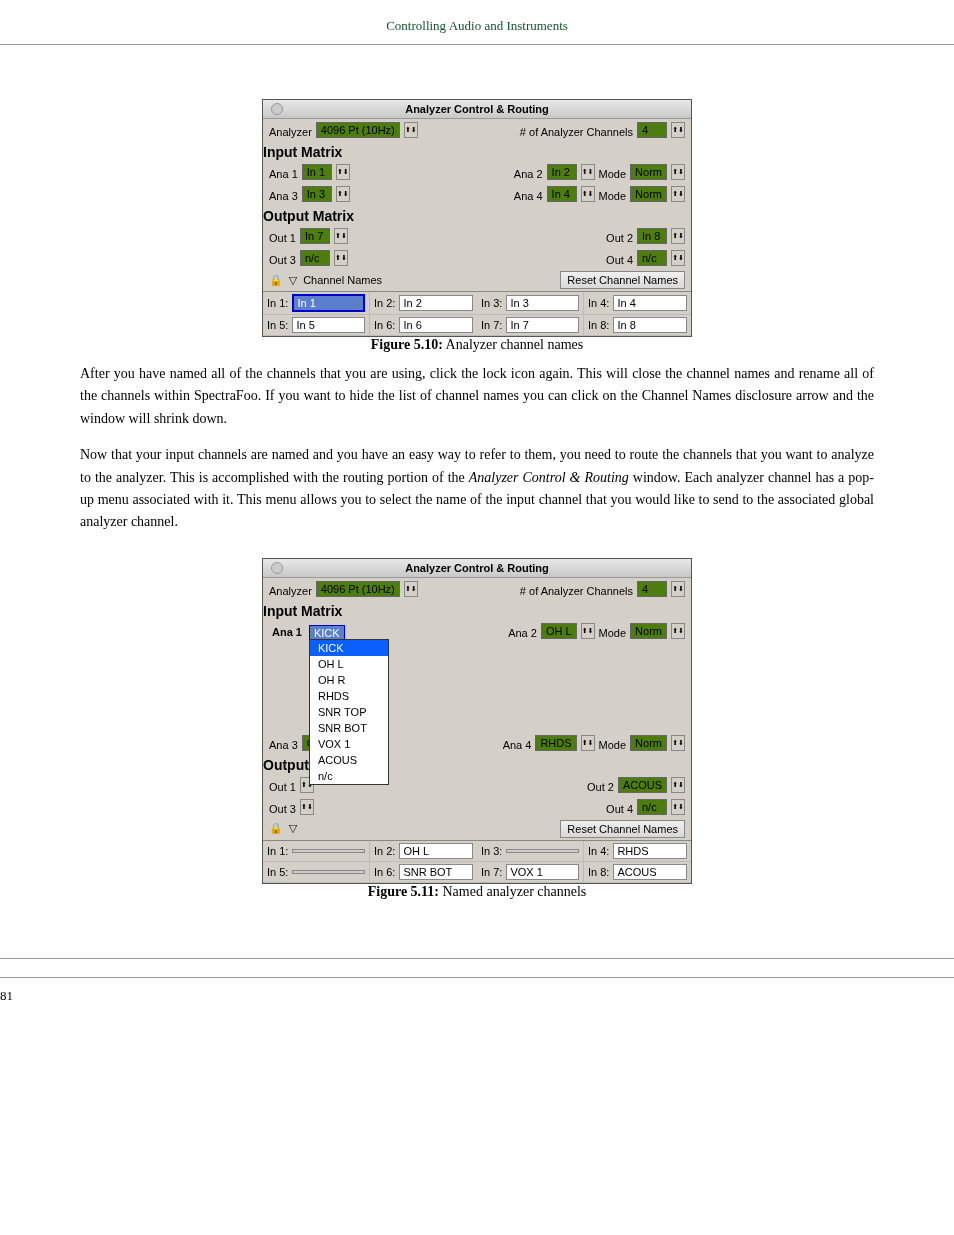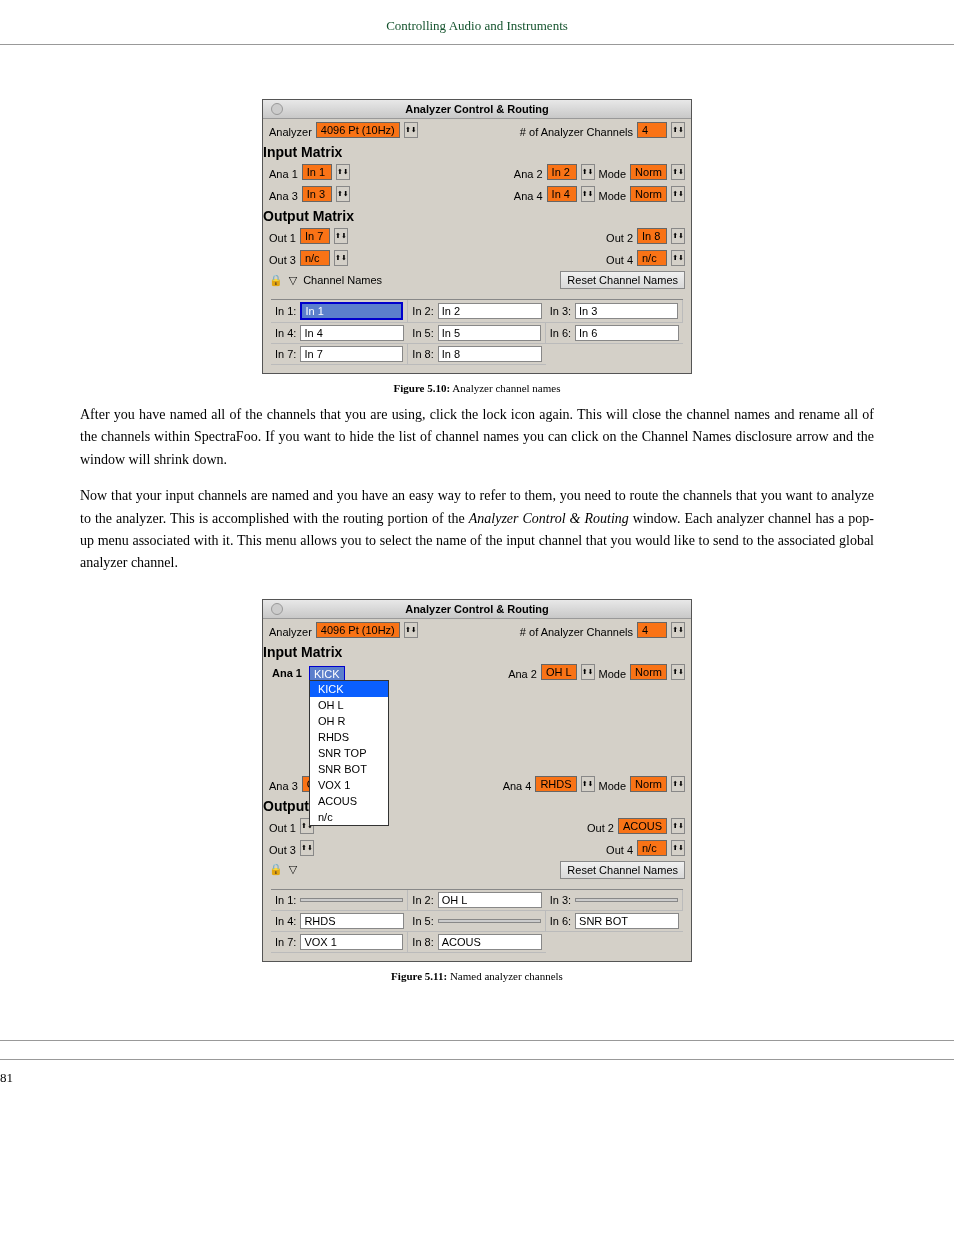--- a/index.html
+++ b/index.html
@@ -27,22 +27,22 @@
       text-align: justify;
     }
     .italic { font-style: italic; }
     .figure-container {
       display: flex;
       flex-direction: column;
       align-items: center;
       margin: 24px 0 10px 0;
     }
     .figure-caption {
-      font-size: 11px;
-      margin-top: 8px;
+      font-size: 14px;
+      margin-top: 0;
       text-align: center;
     }
     .figure-caption-bold {
       font-weight: bold;
     }
     
     .analyzer-window {
       border: 1px solid #555;
       background: #d4d0c8;
       width: 430px;
@@ -79,21 +79,21 @@
       gap: 4px;
     }
     .section-label {
       text-align: left;
       font-weight: bold;
       font-size: 14px;
       padding: 3px 0 1px 0;
     }
     .field-box {
       border: 1px solid #666;
-      background: #f97316;
+      background: #4d7c0f;
       padding: 1px 4px;
       font-size: 11px;
       min-width: 30px;
     }
     .field-box-blue {
       border: 1px solid #0000cc;
       background: #5b7fcc;
       color: white;
       padding: 1px 4px;
       font-size: 11px;
@@ -121,23 +121,23 @@
       cursor: pointer;
     }
     .channel-names-row {
       display: flex;
       align-items: center;
       padding: 2px 6px;
       gap: 6px;
     }
     .channel-grid {
       display: grid;
-      grid-template-columns: 1fr 1fr 1fr;
+      grid-template-columns: 1fr 1fr 1fr 1fr;
       border-top: 1px solid #888;
-      margin: 8px;
+      margin: 0;
     }
     .channel-grid-cell {
       display: flex;
       align-items: center;
       border-bottom: 1px solid #bbb;
       border-right: 1px solid #bbb;
       padding: 2px 4px;
       gap: 4px;
       font-size: 11px;
     }

